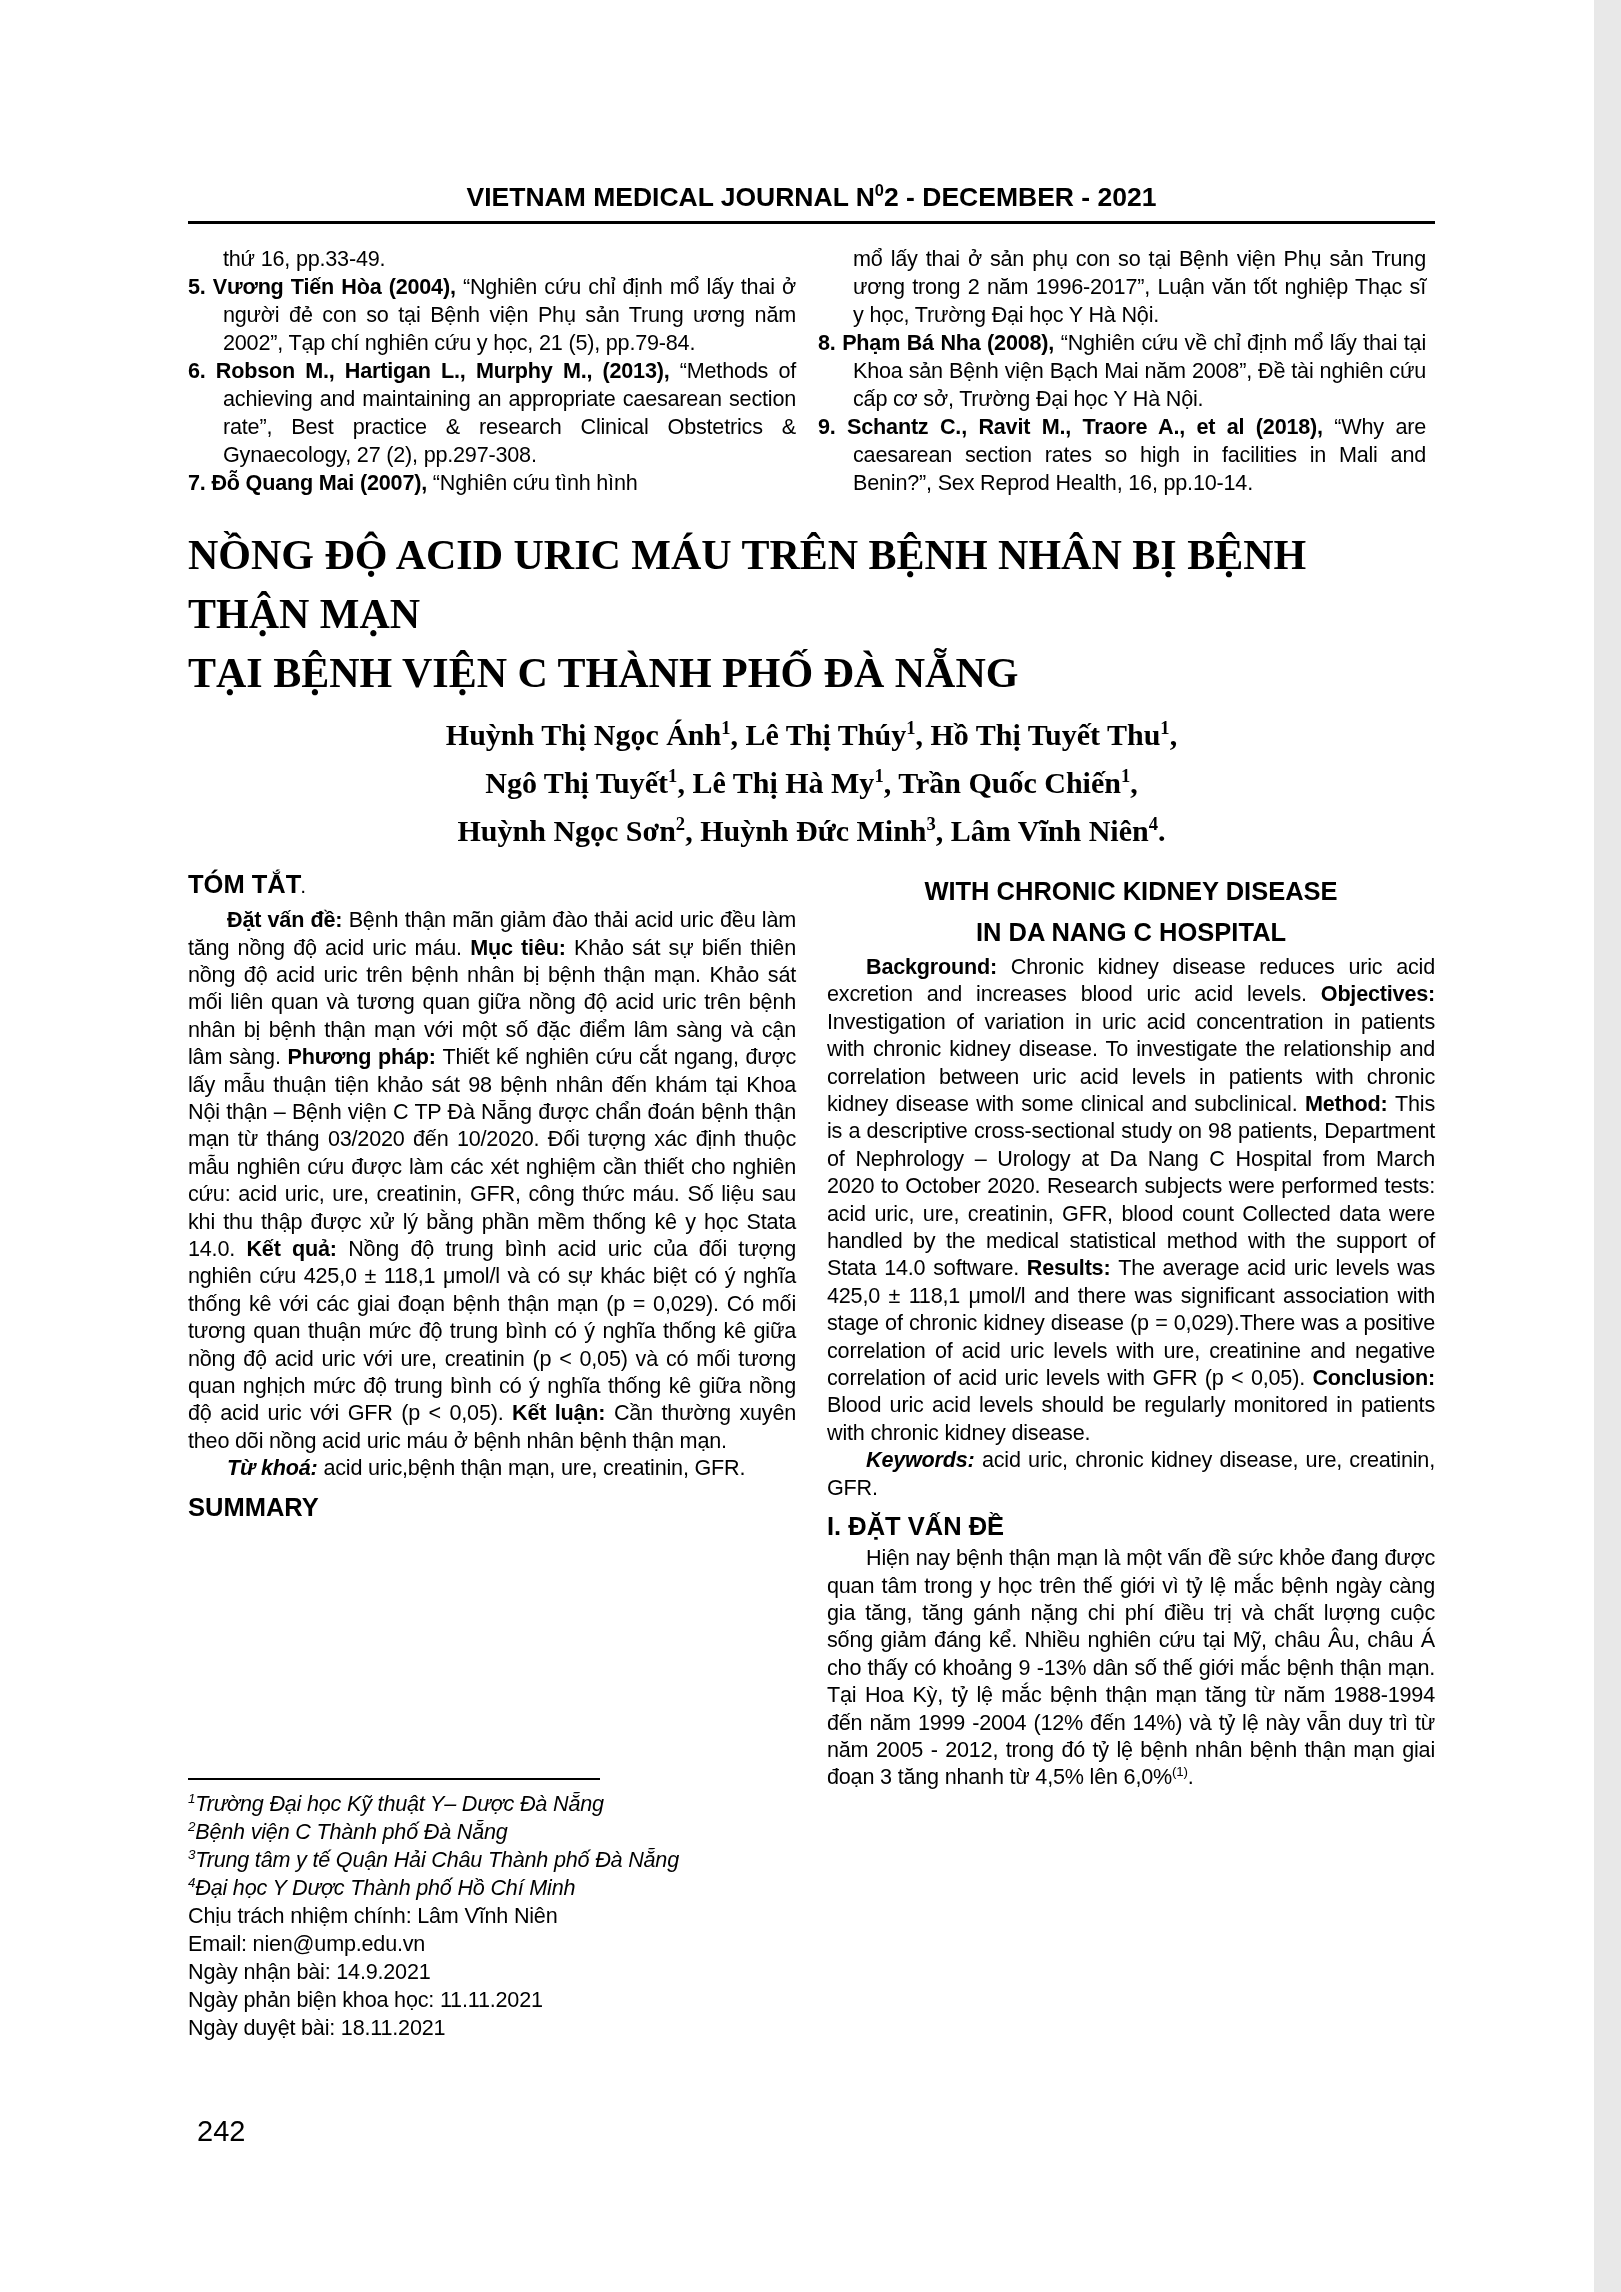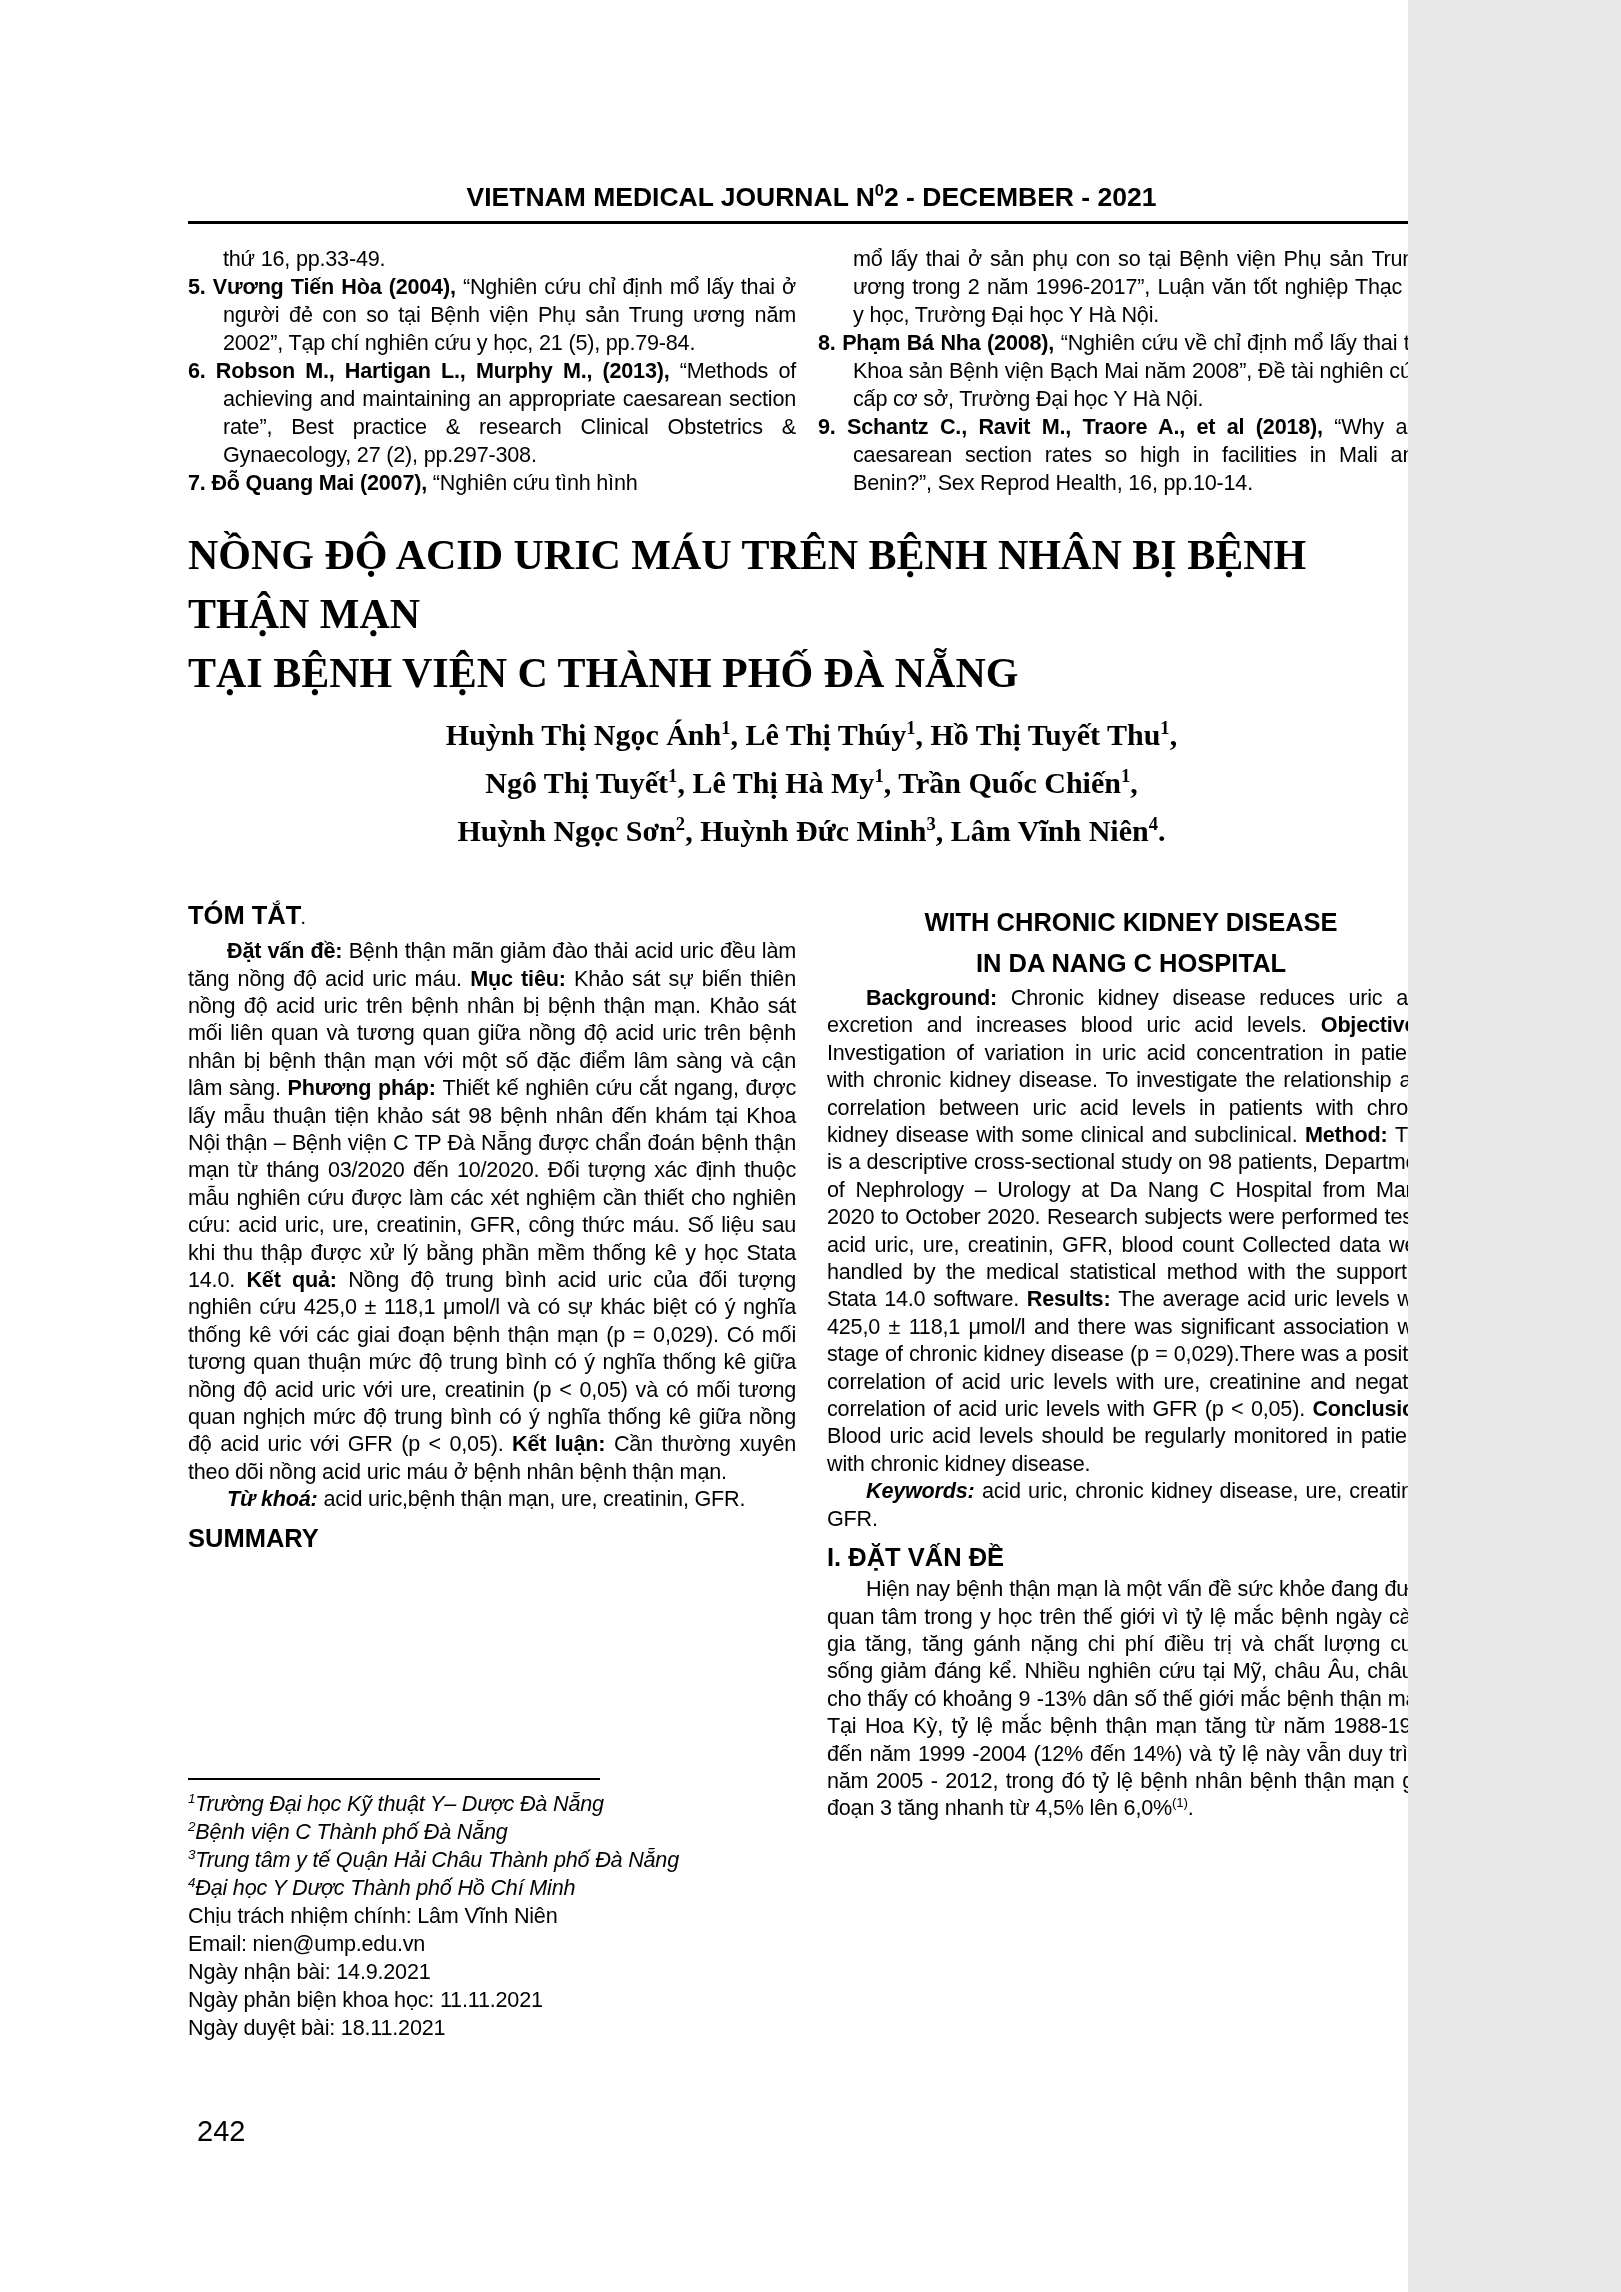--- a/index.html
+++ b/index.html
@@ -1,17 +1,17 @@
 <!DOCTYPE html>
 <html><head>
 <meta charset="utf-8">
 <style>
   html,body{margin:0;padding:0;background:#e8e8e8;}
   .page{
-    width:1408px;height:2293px;position:relative;background:#ffffff;
+    width:1594px;height:2293px;position:relative;background:#ffffff;
     font-family:"Liberation Sans",sans-serif;color:#000;overflow:hidden;
   }
   .content{position:absolute;left:188px;top:182px;width:1247px;}
   .journal-header{text-align:center;font-weight:bold;font-size:26.5px;}
   sup{font-size:0.62em;vertical-align:super;line-height:0;}
   .header-rule{border-bottom:3.9px solid #000;margin-top:7.8px;}
   .refs{display:flex;gap:22px;margin-top:21.6px;font-size:21.6px;line-height:28px;text-align:justify;letter-spacing:-0.2px;}
   .refs .col{width:608px;}
   .ref{margin:0;padding-left:35px;text-indent:-35px;}
   .ref.cont{text-indent:0;}
@@ -23,21 +23,21 @@
     font-weight:bold;margin:29px 0 0 0;
   }
   .authors{
     font-family:"Liberation Serif",serif;font-size:30px;line-height:48px;
     font-weight:bold;text-align:center;margin-top:7.8px;
   }
   .body{
     display:flex;gap:31px;margin-top:15.7px;font-size:21.6px;line-height:27.4px;
     text-align:justify;letter-spacing:-0.2px;min-height:1171px;
   }
-  .body .col{width:608px;display:flex;flex-direction:column;margin-top:31px;}
+  .body .col{width:608px;display:flex;flex-direction:column;}
   .h2{font-size:25.5px;font-weight:bold;margin:11.8px 0 3.9px 0;text-align:left;letter-spacing:0;}
   .h2.first{margin-top:0;}
   .para{margin:0;text-indent:39px;}
   .subtitle{font-weight:bold;font-size:25.5px;text-align:center;margin:2px 0;line-height:37px;letter-spacing:0;}
   .footnote{margin-top:auto;font-size:21.6px;line-height:28px;text-align:left;}
   .fnrule{width:412px;border-top:2px solid #000;margin-bottom:9.8px;}
   .fn{margin:0;}
   .pageno{position:absolute;left:197px;top:2115px;font-size:29px;}
 </style>
 </head>

